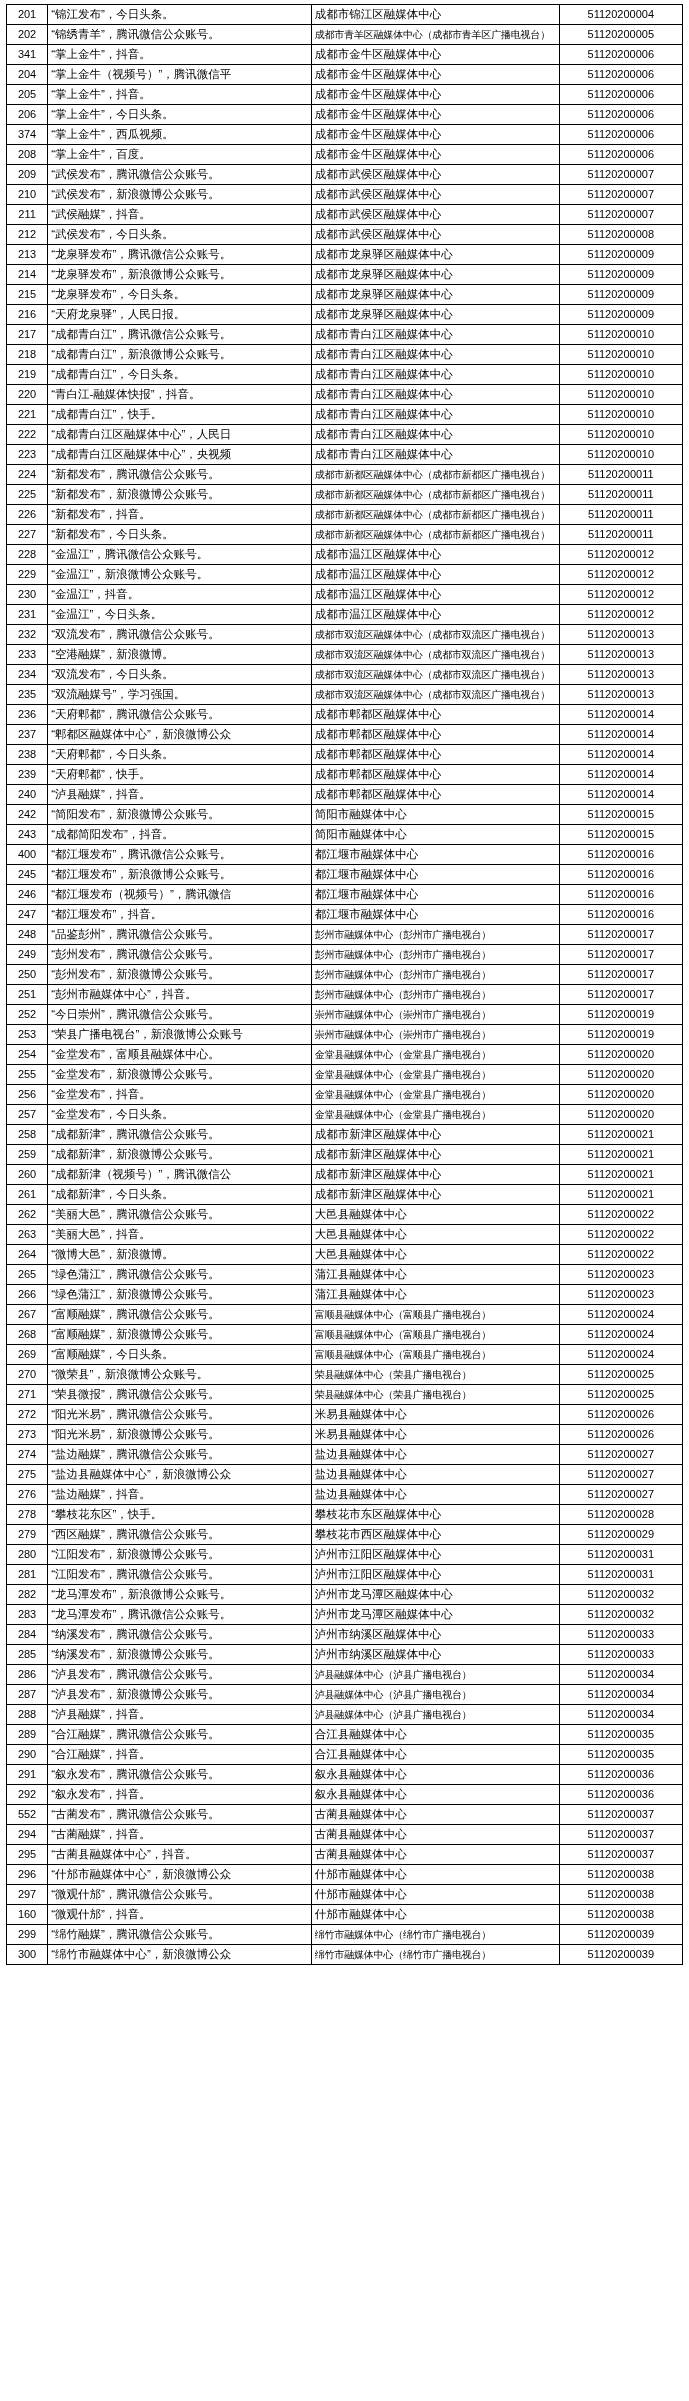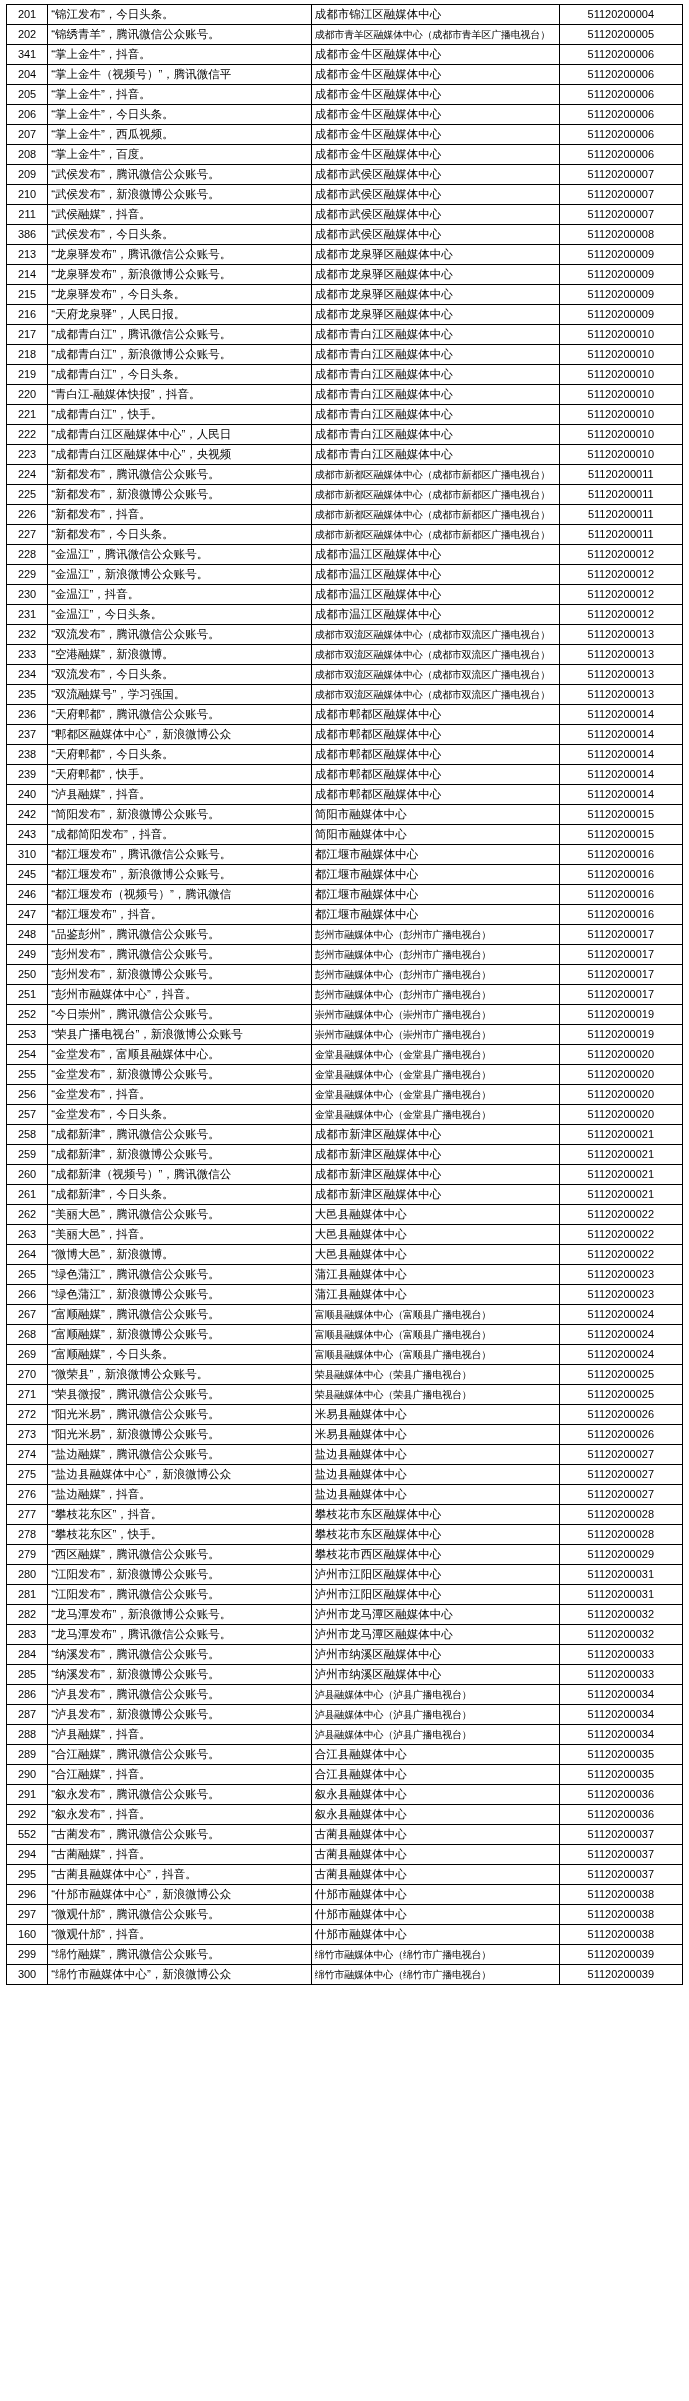--- a/index.html
+++ b/index.html
@@ -89,21 +89,21 @@
           <td class="c-org">成都市金牛区融媒体中心</td>
           <td class="c-code">51120200006</td>
         </tr>
         <tr>
           <td class="c-idx">206</td>
           <td class="c-name">“掌上金牛”，今日头条。</td>
           <td class="c-org">成都市金牛区融媒体中心</td>
           <td class="c-code">51120200006</td>
         </tr>
         <tr>
-          <td class="c-idx">207</td>
+          <td class="c-idx">374</td>
           <td class="c-name">“掌上金牛”，西瓜视频。</td>
           <td class="c-org">成都市金牛区融媒体中心</td>
           <td class="c-code">51120200006</td>
         </tr>
         <tr>
           <td class="c-idx">208</td>
           <td class="c-name">“掌上金牛”，百度。</td>
           <td class="c-org">成都市金牛区融媒体中心</td>
           <td class="c-code">51120200006</td>
         </tr>
@@ -119,21 +119,21 @@
           <td class="c-org">成都市武侯区融媒体中心</td>
           <td class="c-code">51120200007</td>
         </tr>
         <tr>
           <td class="c-idx">211</td>
           <td class="c-name">“武侯融媒”，抖音。</td>
           <td class="c-org">成都市武侯区融媒体中心</td>
           <td class="c-code">51120200007</td>
         </tr>
         <tr>
-          <td class="c-idx">386</td>
+          <td class="c-idx">212</td>
           <td class="c-name">“武侯发布”，今日头条。</td>
           <td class="c-org">成都市武侯区融媒体中心</td>
           <td class="c-code">51120200008</td>
         </tr>
         <tr>
           <td class="c-idx">213</td>
           <td class="c-name">“龙泉驿发布”，腾讯微信公众账号。</td>
           <td class="c-org">成都市龙泉驿区融媒体中心</td>
           <td class="c-code">51120200009</td>
         </tr>
@@ -305,21 +305,21 @@
           <td class="c-org">简阳市融媒体中心</td>
           <td class="c-code">51120200015</td>
         </tr>
         <tr>
           <td class="c-idx">243</td>
           <td class="c-name">“成都简阳发布”，抖音。</td>
           <td class="c-org">简阳市融媒体中心</td>
           <td class="c-code">51120200015</td>
         </tr>
         <tr>
-          <td class="c-idx">310</td>
+          <td class="c-idx">400</td>
           <td class="c-name">“都江堰发布”，腾讯微信公众账号。</td>
           <td class="c-org">都江堰市融媒体中心</td>
           <td class="c-code">51120200016</td>
         </tr>
         <tr>
           <td class="c-idx">245</td>
           <td class="c-name">“都江堰发布”，新浪微博公众账号。</td>
           <td class="c-org">都江堰市融媒体中心</td>
           <td class="c-code">51120200016</td>
         </tr>
@@ -501,26 +501,20 @@
           <td class="c-idx">275</td>
           <td class="c-name">“盐边县融媒体中心”，新浪微博公众</td>
           <td class="c-org">盐边县融媒体中心</td>
           <td class="c-code">51120200027</td>
         </tr>
         <tr>
           <td class="c-idx">276</td>
           <td class="c-name">“盐边融媒”，抖音。</td>
           <td class="c-org">盐边县融媒体中心</td>
           <td class="c-code">51120200027</td>
-        </tr>
-        <tr>
-          <td class="c-idx">277</td>
-          <td class="c-name">“攀枝花东区”，抖音。</td>
-          <td class="c-org">攀枝花市东区融媒体中心</td>
-          <td class="c-code">51120200028</td>
         </tr>
         <tr>
           <td class="c-idx">278</td>
           <td class="c-name">“攀枝花东区”，快手。</td>
           <td class="c-org">攀枝花市东区融媒体中心</td>
           <td class="c-code">51120200028</td>
         </tr>
         <tr>
           <td class="c-idx">279</td>
           <td class="c-name">“西区融媒”，腾讯微信公众账号。</td>

